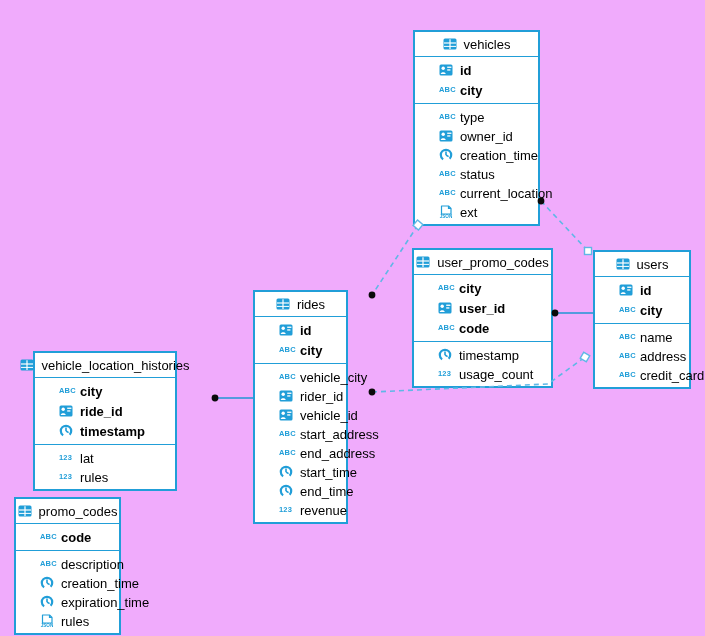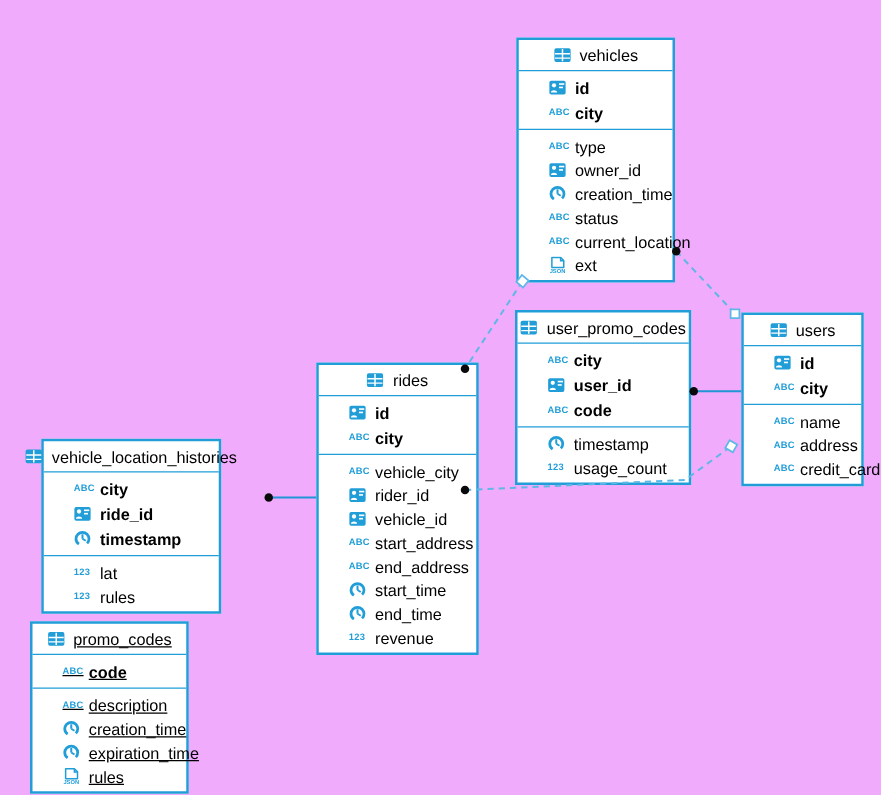--- a/index.html
+++ b/index.html
@@ -229,21 +229,21 @@
           <span class="col-label">address</span>
         </div>
         <div class="tbl-row">
           <span class="type-icon">
             <span class="type-glyph">ABC</span>
           </span>
           <span class="col-label">credit_card</span>
         </div>
       </div>
     </div>
-    <div class="tbl" style="left:253px; top:290px; width:130px;">
+    <div class="tbl" style="left:253px; top:290px; width:95px;">
       <div class="tbl-header">
         <span class="type-icon">
           <svg width="14" height="14" viewBox="0 0 14 14">
             <rect x="0.5" y="1.5" width="13" height="11" rx="1.5" fill="#219ED8"></rect>
             <line x1="1" y1="6" x2="13" y2="6" stroke="#fff" stroke-width="1.2"></line>
             <line x1="1" y1="9.4" x2="13" y2="9.4" stroke="#fff" stroke-width="1"></line>
             <line x1="7" y1="2.2" x2="7" y2="12" stroke="#fff" stroke-width="1.2"></line>
           </svg>
         </span>
         <span class="tbl-title">rides</span>
@@ -389,21 +389,21 @@
           <span class="col-label">lat</span>
         </div>
         <div class="tbl-row">
           <span class="type-icon">
             <span class="type-glyph">123</span>
           </span>
           <span class="col-label">rules</span>
         </div>
       </div>
     </div>
-    <div class="tbl" style="left:24px; top:497px; width:127px;text-decoration:underline;">
+    <div class="tbl" style="left:14px; top:497px; width:107px;">
       <div class="tbl-header">
         <span class="type-icon">
           <svg width="14" height="14" viewBox="0 0 14 14">
             <rect x="0.5" y="1.5" width="13" height="11" rx="1.5" fill="#219ED8"></rect>
             <line x1="1" y1="6" x2="13" y2="6" stroke="#fff" stroke-width="1.2"></line>
             <line x1="1" y1="9.4" x2="13" y2="9.4" stroke="#fff" stroke-width="1"></line>
             <line x1="7" y1="2.2" x2="7" y2="12" stroke="#fff" stroke-width="1.2"></line>
           </svg>
         </span>
         <span class="tbl-title">promo_codes</span>

